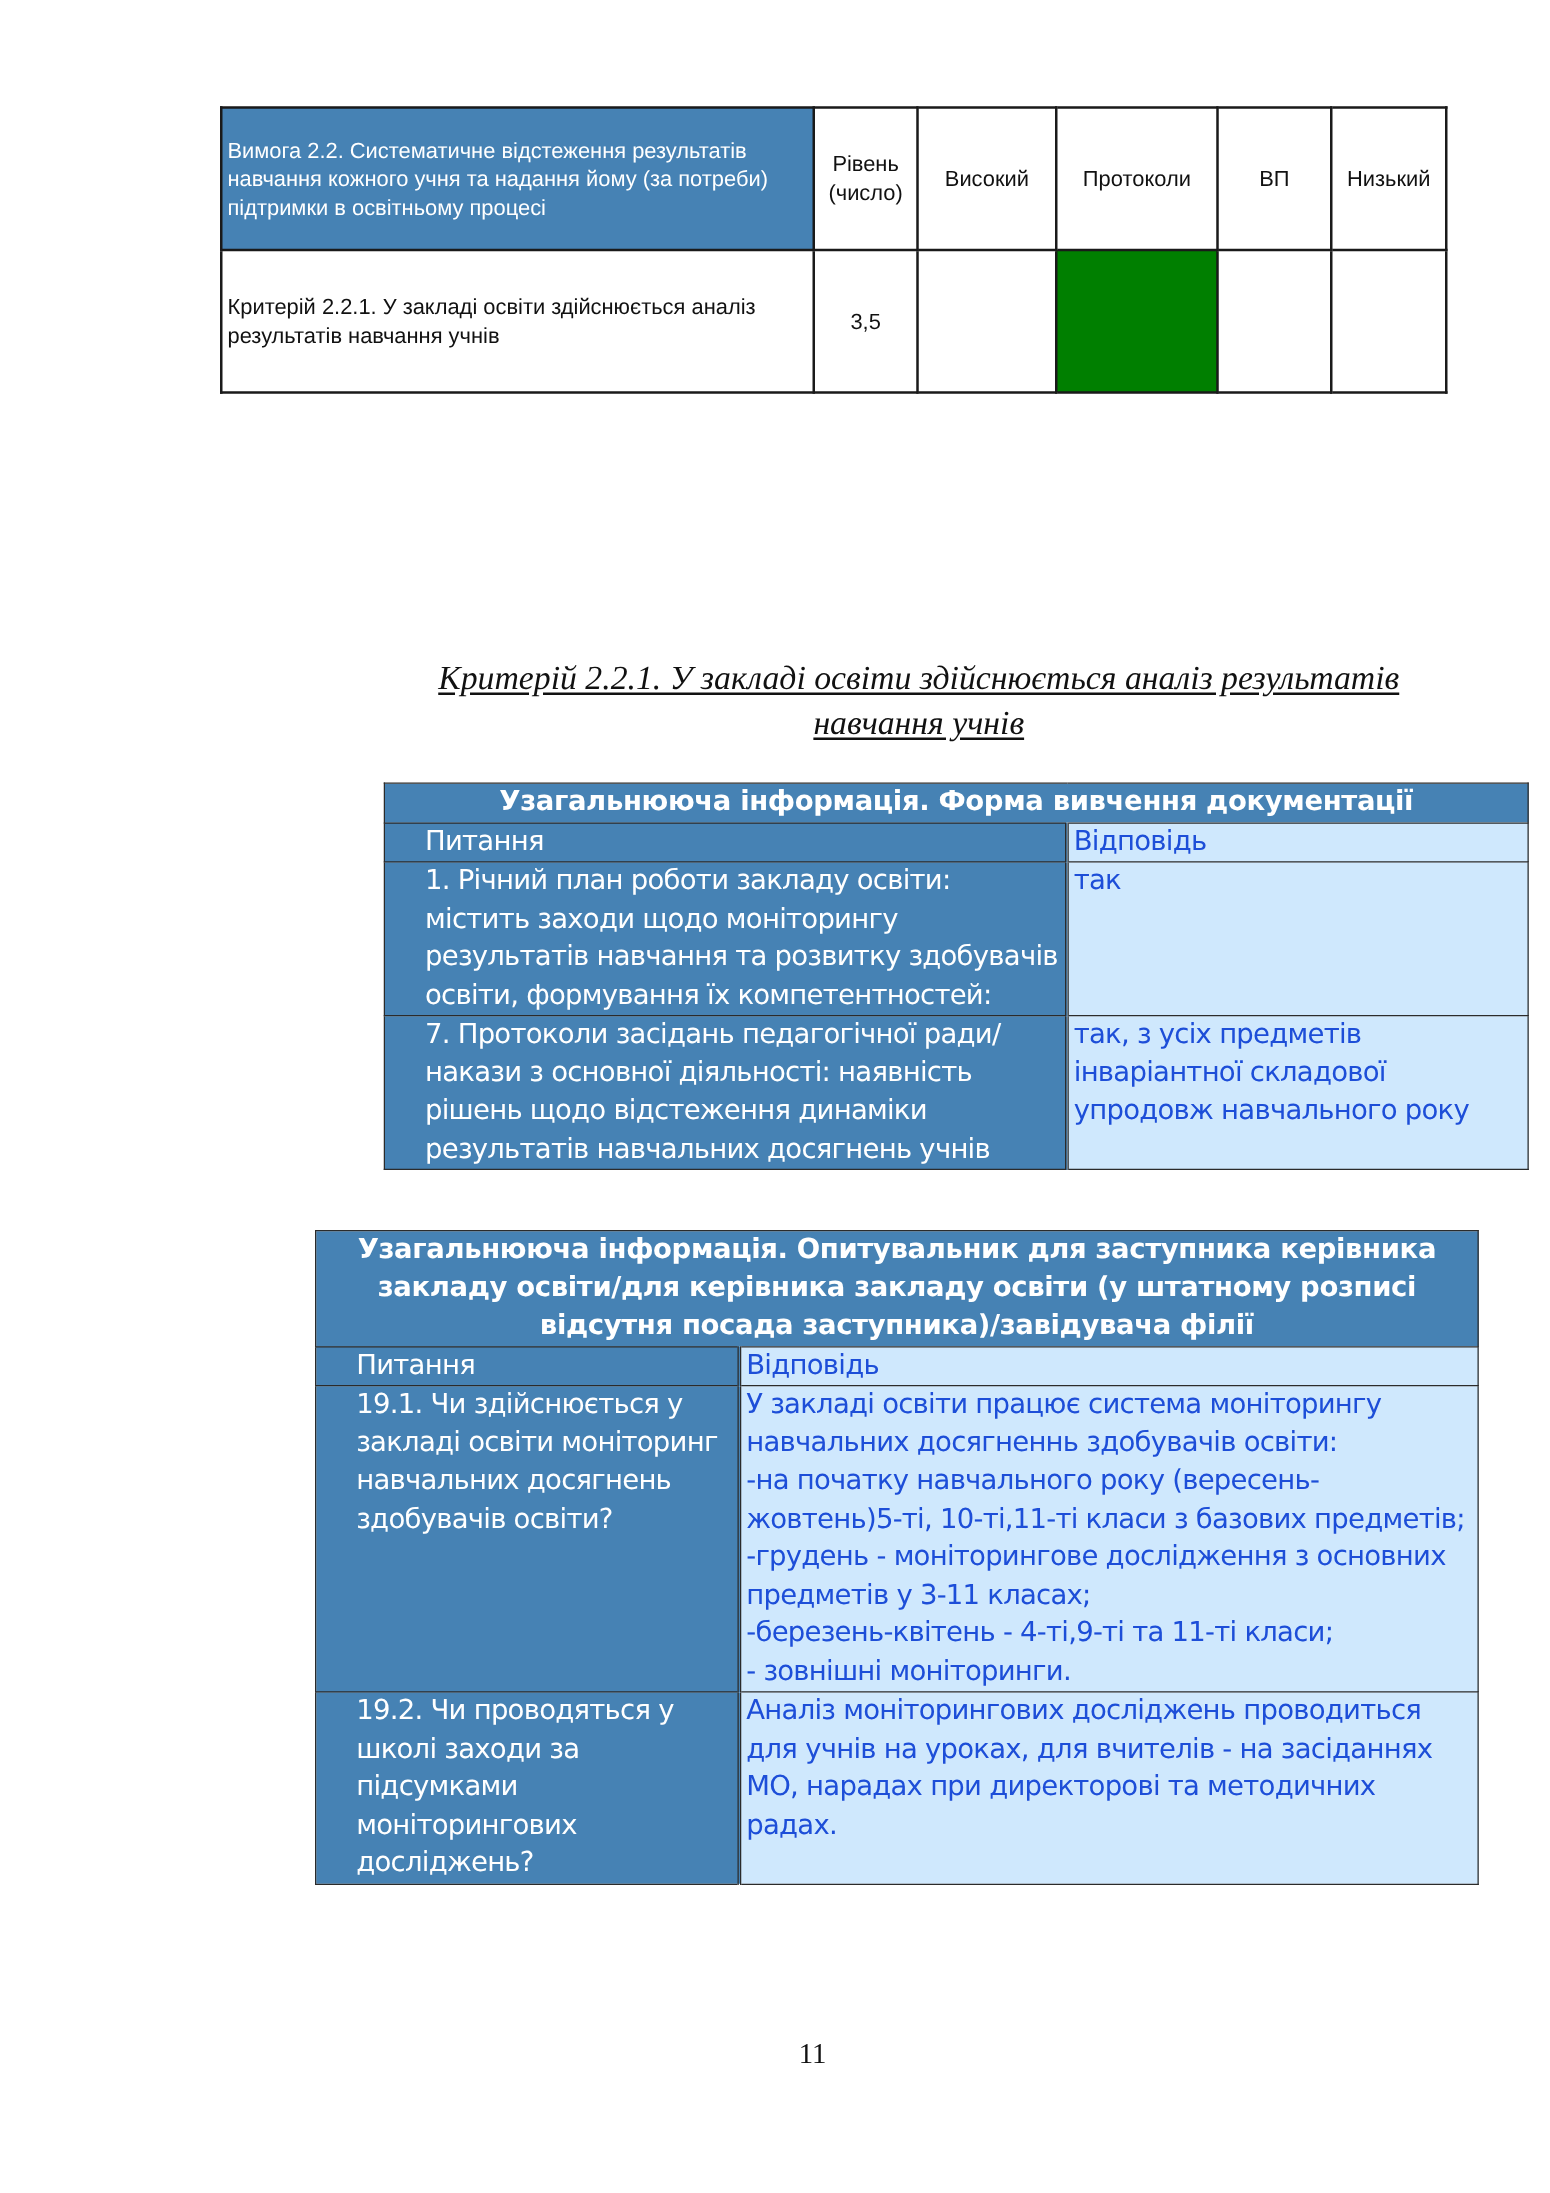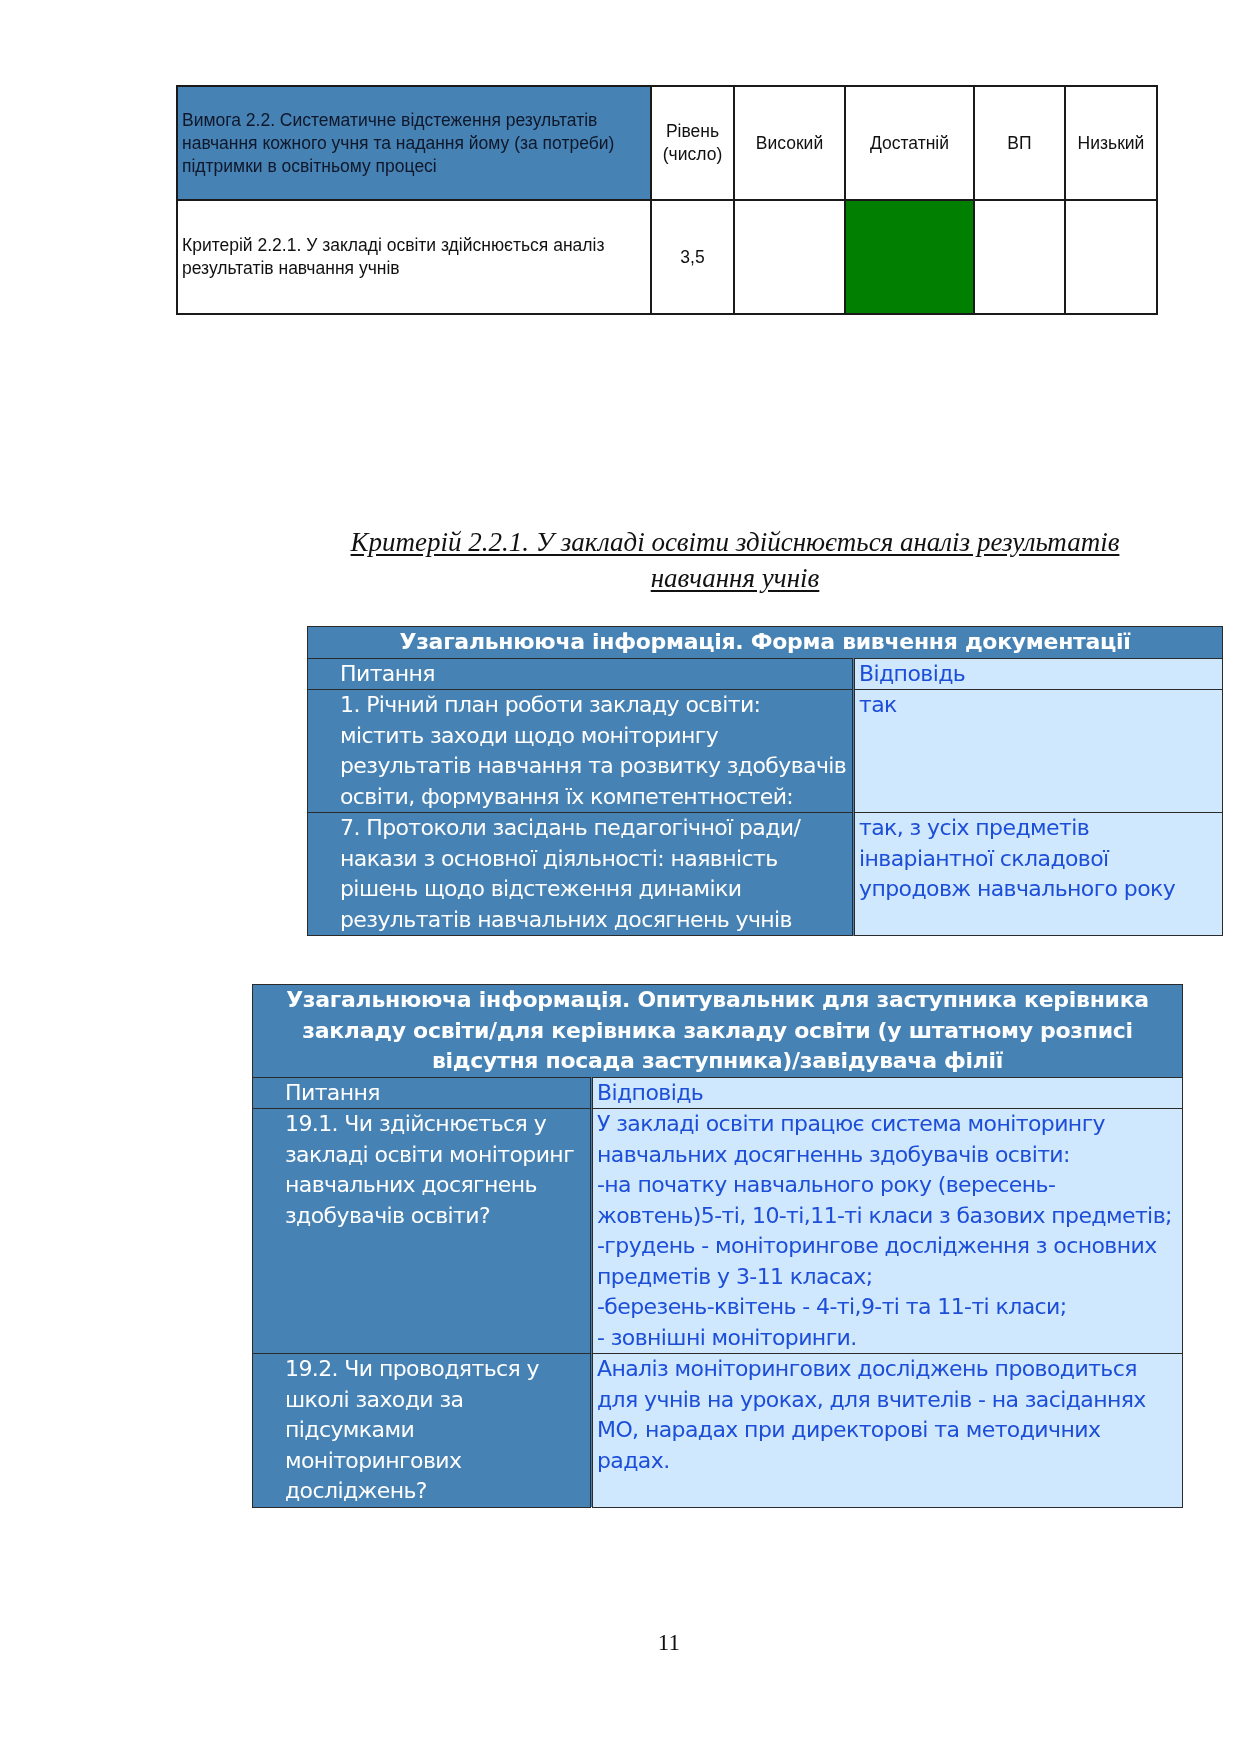--- a/index.html
+++ b/index.html
@@ -11,21 +11,21 @@
     width: 980px; border-collapse: collapse; table-layout: fixed;
     font-family: "Liberation Sans", sans-serif; font-size: 17.5px; color: #111;
   }
   table.rating td {
     border: 2px solid #1a1a1a; padding: 0 4px; vertical-align: middle;
     line-height: 23px;
   }
   table.rating tr.hdr td { height: 112px; }
   table.rating tr.r1 td { height: 112px; }
   table.rating tr.r2 td { height: 121px; }
-  table.rating td.req { background: #4682b4; color: #0f172a; text-align: left; }
+  table.rating td.req { background: #4682b4; color: #ffffff; text-align: left; }
   table.rating td.c { text-align: center; }
   table.rating td.green { background: #007f00; }
   table.rating td.yellow { background: #ffff00; }
 
   
   .heading {
     position: absolute; left: 310px; top: 524px; width: 850px;
     font-family: "Liberation Serif", serif; font-style: italic;
     font-size: 27px; line-height: 36px; text-align: center; color: #111;
     text-decoration: underline; text-underline-offset: 3px;
@@ -44,42 +44,42 @@
     background: #4682b4; color: #ffffff; font-weight: bold; text-align: center;
     letter-spacing: -0.3px;
   }
   table.info td.q { background: #4682b4; color: #ffffff; border-right: 3px double #2b2b2b; padding-left: 32px; }
   table.info td.a { background: #cfe8fd; color: #1d4ed8; }
 
   #t2 { left: 267px; top: 626px; width: 915px; margin-left: 40px; }
   #t3 { left: 252px; top: 984px; width: 930px; }
 
   .page-num {
-    position: absolute; left: 620px; top: 1630px; width: 60px; text-align: right;
+    position: absolute; left: 620px; top: 1630px; width: 60px; text-align: center;
     font-family: "Liberation Serif", serif; font-size: 23px; color: #111;
   }
 </style>
 </head>
 <body>
 
 <table class="rating">
   <colgroup>
     <col style="width:474px">
       <col style="width:83px">
       <col style="width:111px">
     <col style="width:129px">
       <col style="width:91px">
       <col style="width:92px">
   </colgroup>
   <tbody>
       <tr class="hdr">
     <td class="req">Вимога 2.2. Систематичне відстеження результатів навчання кожного учня та надання йому (за потреби) підтримки в освітньому процесі</td>
     <td class="c">Рівень (число)</td>
     <td class="c">Високий</td>
-    <td class="c">Достатній</td>
+    <td class="c">Протоколи</td>
     <td class="c">ВП</td>
     <td class="c">Низький</td>
   </tr>
   <tr class="r1">
     <td>Критерій 2.2.1. У закладі освіти здійснюється аналіз результатів навчання учнів</td>
     <td class="c">3,5</td>
     <td></td>
     <td class="green"></td>
     <td></td>
     <td></td>

